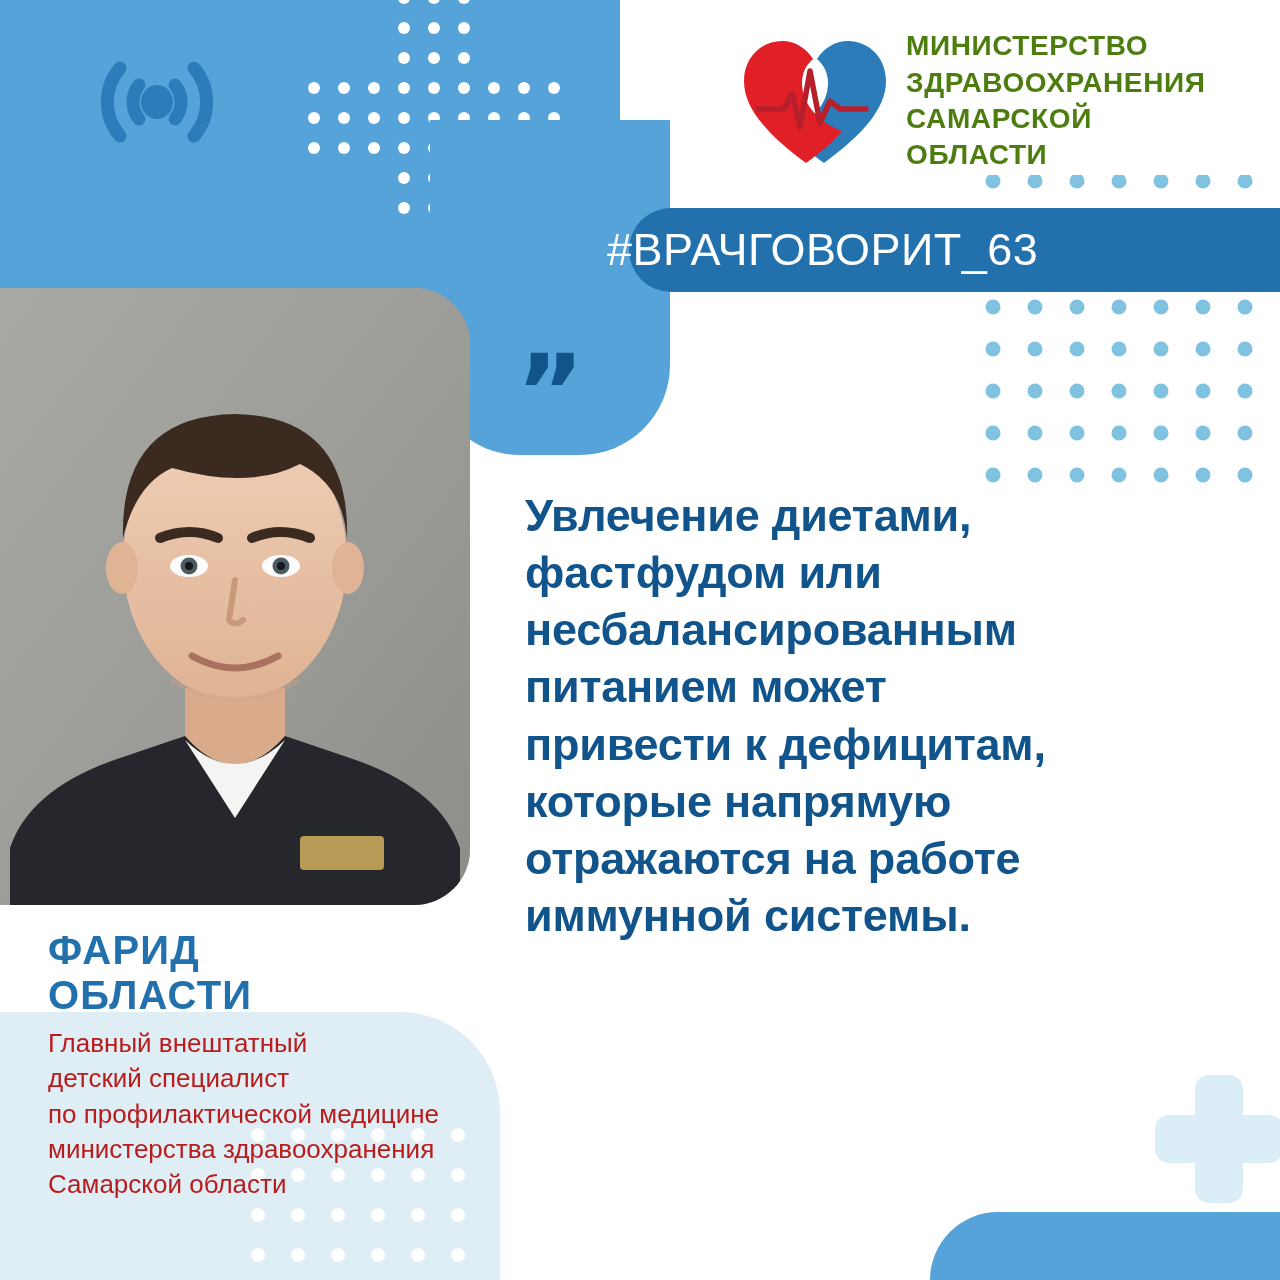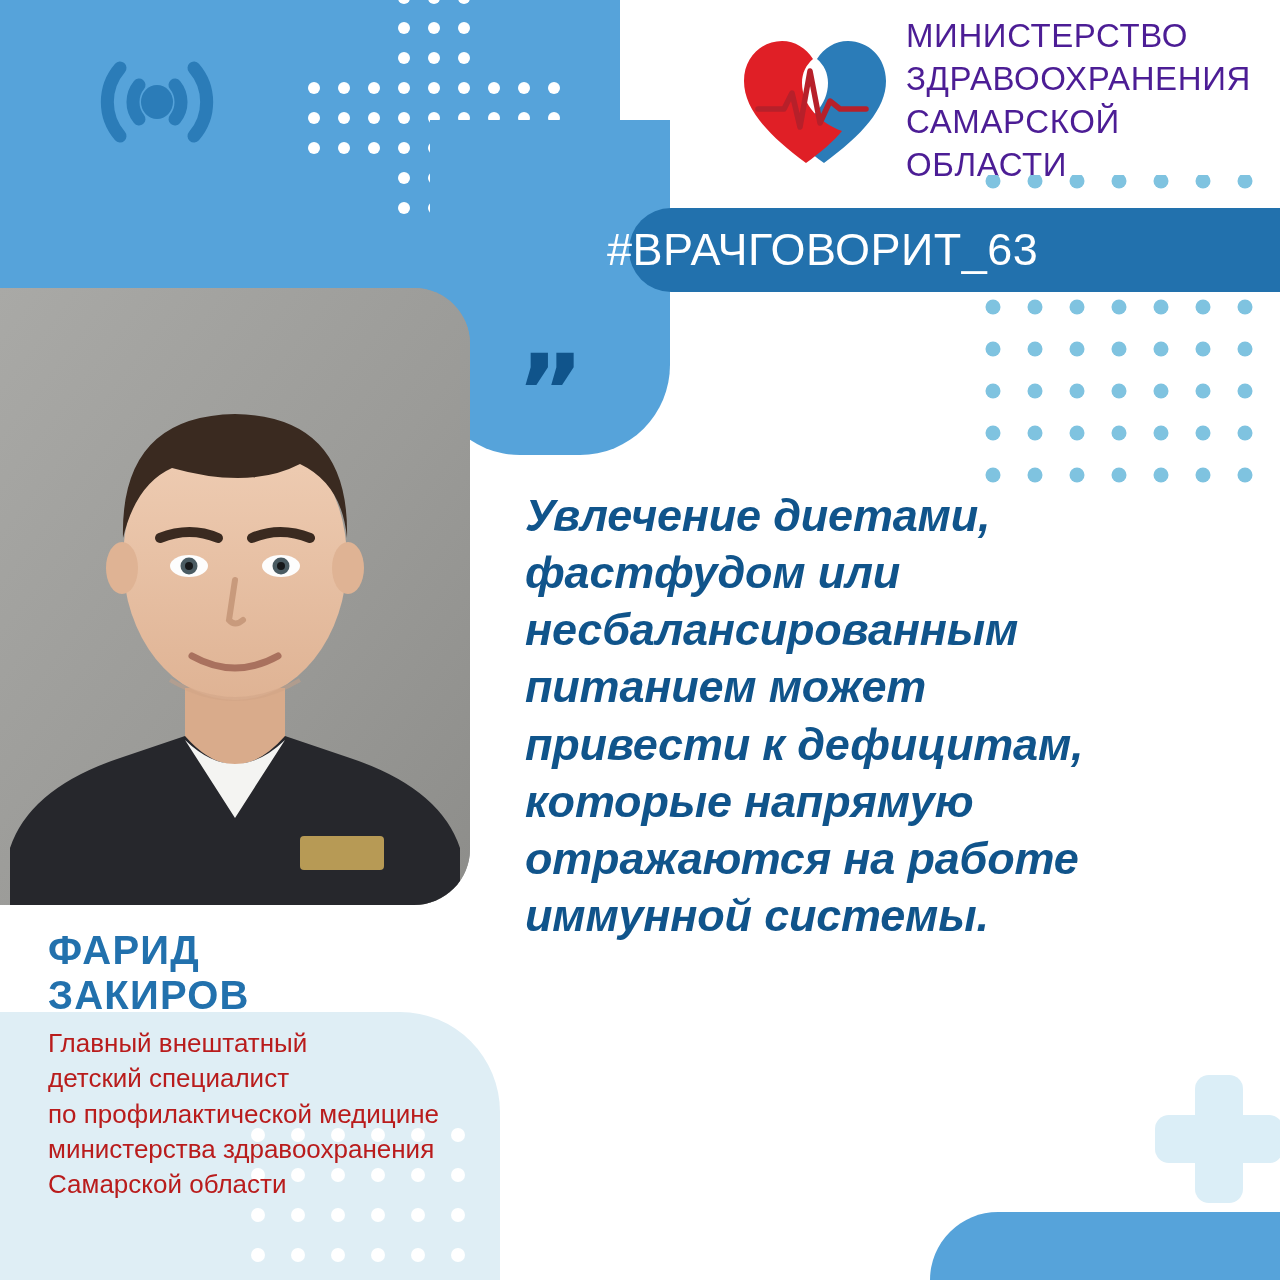--- a/index.html
+++ b/index.html
@@ -50,21 +50,21 @@
   .hashbar span{
     color:#ffffff;font-size:45px;font-weight:400;letter-spacing:.5px;
     font-family:"Liberation Sans",sans-serif;
     transform:translateX(-22px);
   }
 
   
   .logo{position:absolute;left:740px;top:26px;width:460px;height:150px;display:flex;align-items:center;gap:16px;}
   .logo-mark{width:150px;height:140px;flex:0 0 150px;}
   .logo-text{
-    color:#4c1d95;font-weight:400;font-size:33px;line-height:1.30;
+    color:#4d7c0f;font-weight:700;font-size:28px;line-height:1.30;
     letter-spacing:.6px;font-family:"Liberation Sans",sans-serif;white-space:pre-line;
   }
 
   
   .dotgrid-right{position:absolute;left:985px;top:175px;width:300px;height:330px;}
 
   
   .photo{
     position:absolute;left:0;top:288px;width:470px;height:617px;
     border-radius:0 56px 56px 0;overflow:hidden;background:#9a9a9a;
@@ -88,21 +88,21 @@
   .doc-title{
     position:absolute;left:48px;top:1026px;width:560px;
     color:#b91c1c;font-size:26px;line-height:1.36;font-weight:400;
     font-family:"Liberation Sans",sans-serif;white-space:pre-line;
   }
 
   
   .quote{
     position:absolute;left:525px;top:487px;width:710px;
     color:#10548b;font-weight:700;font-size:45px;line-height:1.27;
-    letter-spacing:-.2px;font-family:"Liberation Sans",sans-serif;white-space:pre-line;font-style:italic;
+    letter-spacing:-.2px;font-family:"Liberation Sans",sans-serif;white-space:pre-line;
   }
 
   
   .cross-bottom{position:absolute;left:1155px;top:1075px;width:130px;height:130px;}
   .cross-bottom .bar{position:absolute;background:#dbeef7;border-radius:14px;}
   .cross-bottom .v{left:40px;top:0;width:48px;height:128px;}
   .cross-bottom .h{left:0;top:40px;width:128px;height:48px;}
 
   .bottom-blue{
     position:absolute;left:930px;top:1212px;width:350px;height:68px;
@@ -292,21 +292,21 @@
 
       <path d="M235 292 L229 332 Q235 339 243 332" stroke="#c89a7c" stroke-width="6" fill="none" stroke-linecap="round"></path>
 
       <path d="M192 368 Q235 392 278 368" stroke="#a9715e" stroke-width="7" fill="none" stroke-linecap="round"></path>
 
       <path d="M170 392 Q235 430 300 392" stroke="#cfa184" stroke-width="4" fill="none" opacity=".45"></path>
     </svg>
   </div>
 
   <div class="doc-name">ФАРИД
-ЗАКИРОВ</div>
+ОБЛАСТИ</div>
 
   <div class="title-panel"></div>
   <div class="panel-dots">
     <svg viewBox="0 0 220 160" width="220" height="160">
         <circle cx="8" cy="10" r="7" fill="#ffffff"></circle>
         <circle cx="48" cy="10" r="7" fill="#ffffff"></circle>
         <circle cx="88" cy="10" r="7" fill="#ffffff"></circle>
         <circle cx="128" cy="10" r="7" fill="#ffffff"></circle>
         <circle cx="168" cy="10" r="7" fill="#ffffff"></circle>
         <circle cx="208" cy="10" r="7" fill="#ffffff"></circle>

